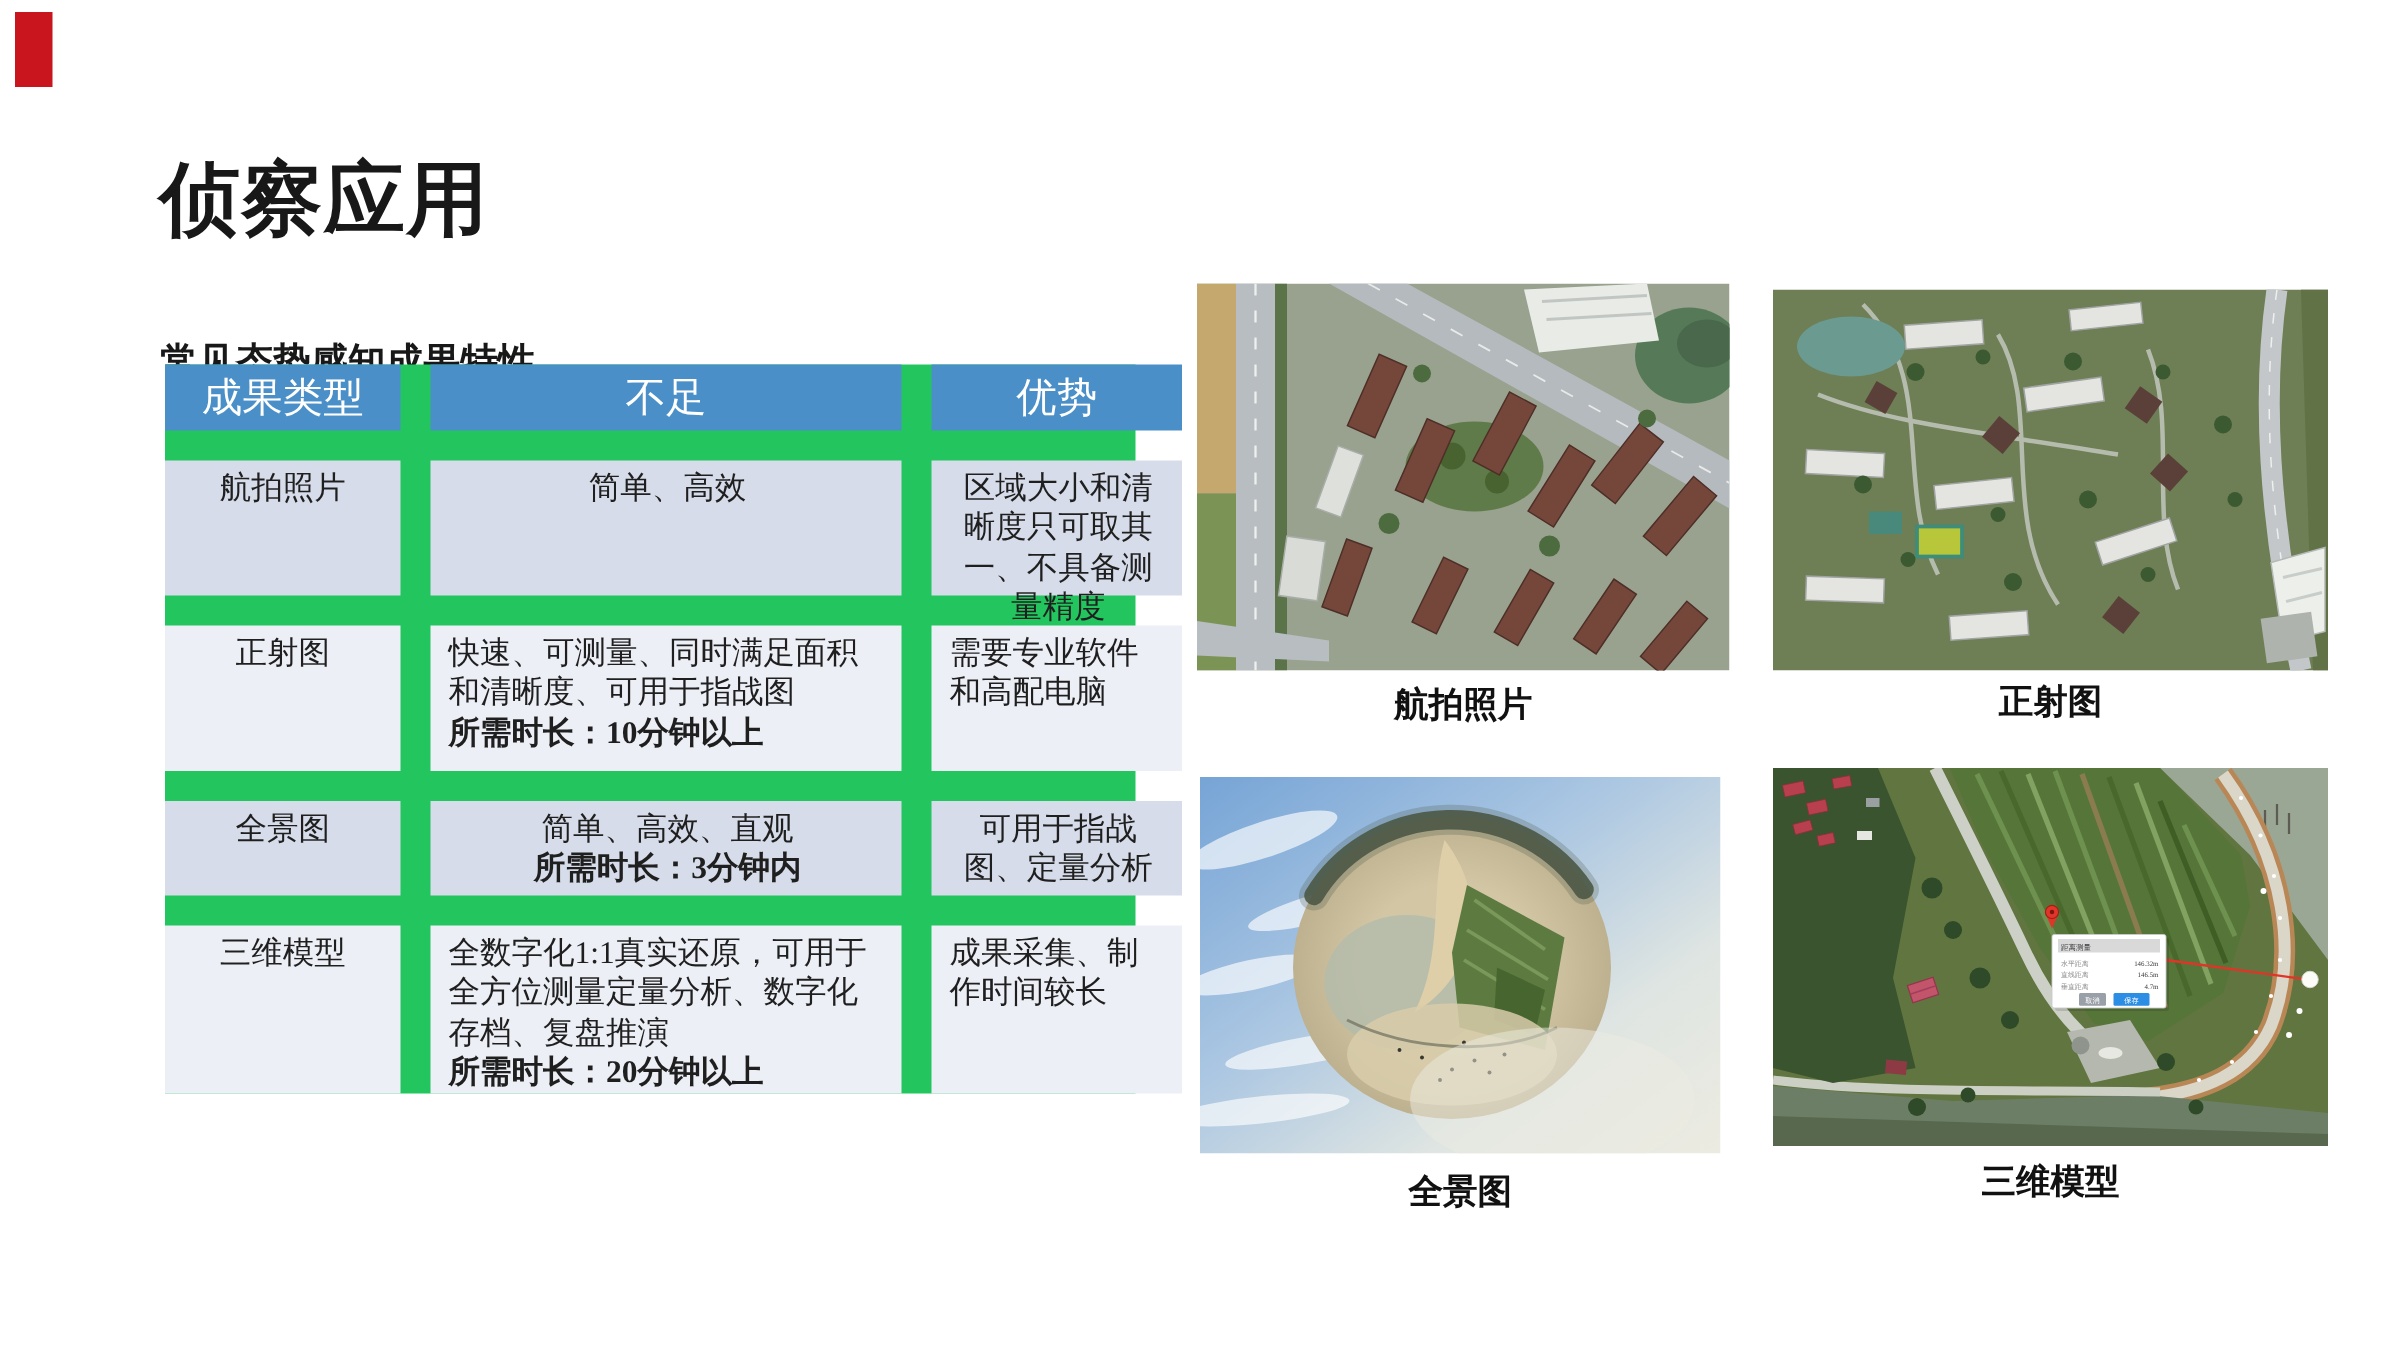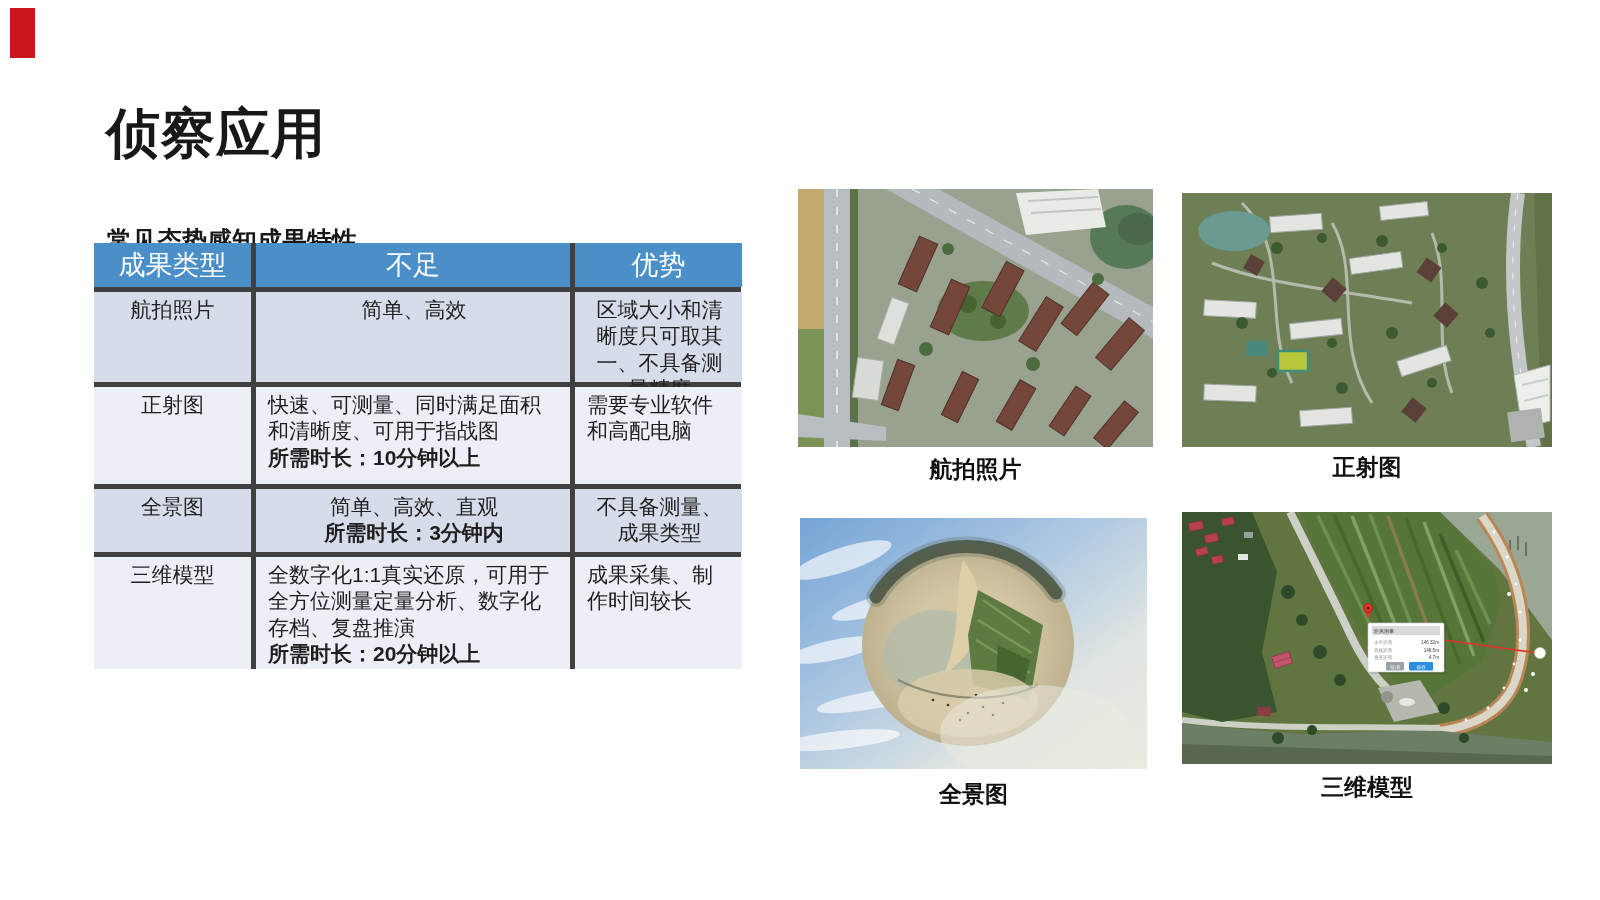--- a/index.html
+++ b/index.html
@@ -1,27 +1,27 @@
 <!DOCTYPE html>
 <html><head>
 <meta charset="utf-8">
 <style>
   html,body{margin:0;padding:0;background:#888;}
   .slide{
     position:relative;width:1600px;height:900px;background:#ffffff;
-    font-family:Liberation Sans, sans-serif;overflow:hidden;
+    font-family:Liberation Serif, serif;overflow:hidden;
   }
   .accent-bar{position:absolute;left:10px;top:8px;width:25px;height:50px;background:#c9151e;}
   .title{position:absolute;left:106px;top:104px;font-size:54px;font-weight:bold;color:#181818;line-height:1.1;letter-spacing:1px;}
   .subtitle{position:absolute;left:107px;top:188px;font-size:25px;font-weight:bold;color:#181818;margin-top:36px;}
   
   .spec-table{
-    position:absolute;left:94px;top:243px;width:647px;
+    position:absolute;left:110px;top:243px;width:647px;
     display:grid;grid-template-columns:157px 314px 167px;grid-template-rows:44px 90px 97px 63px 112px;
-    gap:5px;background:#404040;
+    gap:20px;background:#22c55e;
   }
   .th{background:#4a8fc7;color:#ffffff;font-size:27px;font-weight:500;
       display:flex;align-items:center;justify-content:center;}
   .cell{font-size:21px;color:#1f1f1f;line-height:1.26;padding:5px 10px 0 12px;box-sizing:border-box;}
   .cell.type{display:flex;justify-content:center;padding:5px 4px 0 4px;text-align:center;align-items:flex-start;}
   .row-a{background:#d6dce9;text-align:center;}
   .row-b{background:#edeff6;}
   .dur{font-weight:bold;display:block;}
   
   .fig{position:absolute;}
@@ -54,21 +54,21 @@
       <span>快速、可测量、同时满足面积和清晰度、可用于指战图</span>
       <span class="dur">所需时长：10分钟以上</span>
     </div>
     <div class="cell row-b">需要专业软件和高配电脑</div>
 
     <div class="cell type row-a">全景图</div>
     <div class="cell row-a">
       <span>简单、高效、直观</span>
       <span class="dur">所需时长：3分钟内</span>
     </div>
-    <div class="cell row-a">不具备测量、成果类型</div>
+    <div class="cell row-a">可用于指战图、定量分析</div>
 
     <div class="cell type row-b">三维模型</div>
     <div class="cell row-b">
       <span>全数字化1:1真实还原，可用于全方位测量定量分析、数字化存档、复盘推演</span>
       <span class="dur">所需时长：20分钟以上</span>
     </div>
     <div class="cell row-b">成果采集、制作时间较长</div>
   </div>
 
   <div class="fig" style="left:798px;top:189px;">

